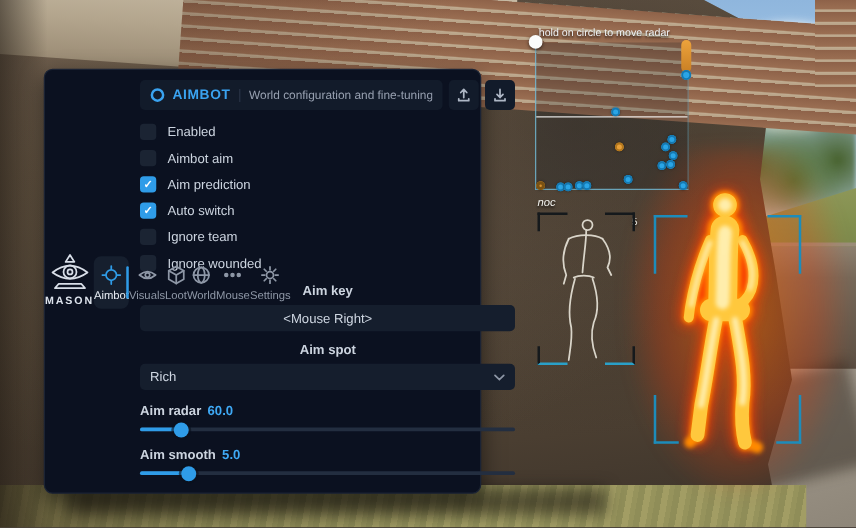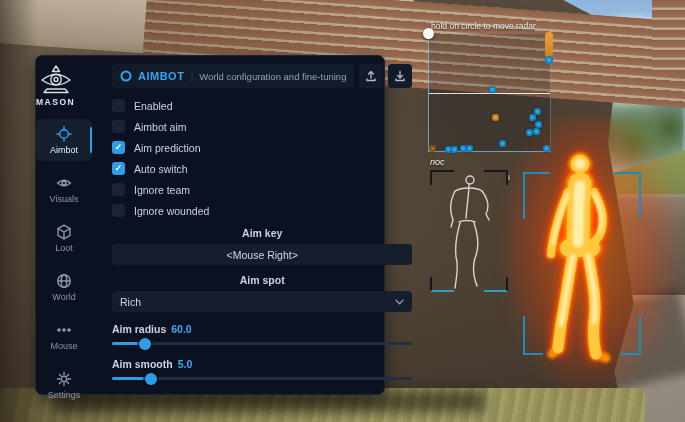--- a/index.html
+++ b/index.html
@@ -98,21 +98,21 @@
   .pl-corner { position:absolute; }
   .pl-corner.tl { left:0; top:0; width:27px; height:47px; border-top:2px solid #1d8cba; border-left:2px solid #1d8cba; }
   .pl-corner.tr { right:0; top:0; width:27px; height:47px; border-top:2px solid #1d8cba; border-right:2px solid #1d8cba; }
   .pl-corner.bl { left:0; bottom:0; width:20px; height:39px; border-bottom:2px solid #1d8cba; border-left:2px solid #1d8cba; }
   .pl-corner.br { right:0; bottom:0; width:20px; height:39px; border-bottom:2px solid #1d8cba; border-right:2px solid #1d8cba; }
 
   
   #panel { position:absolute; left:35px; top:55px; width:350px; height:340px;
     background:#0b1120; border:1px solid #1b2334; border-radius:7px;
     display:flex; box-shadow:0 6px 18px rgba(0,0,0,.5); }
-  #sidebar { width:66px; flex:none; display:flex; flex-direction:column; align-items:flex-start;
+  #sidebar { width:66px; flex:none; display:flex; flex-direction:row; align-items:center;
     padding-top:8px; }
   #brand { display:flex; flex-direction:column; align-items:center; margin-bottom:12px; }
   #brand-name { font-size:8.5px; font-weight:bold; letter-spacing:1.5px; color:#dde3ec; margin-top:3px; }
   .nav-item { width:56px; display:flex; flex-direction:column; align-items:center;
     padding:7px 0 6px; margin-bottom:7px; border-radius:6px; position:relative; cursor:pointer; }
   .nav-item .nav-label { font-size:9px; color:#8e97a6; margin-top:3px; }
   .nav-item svg { stroke:#8e97a6; }
   .nav-item.active { background:#161f2e; }
   .nav-item.active .nav-label { color:#e8edf4; }
   .nav-item.active svg { stroke:#2f9ce8; }
@@ -392,21 +392,21 @@
 
       <div class="field-label">Aim spot</div>
       <div class="select">
         <span>Rich</span>
         <svg width="9" height="6" viewBox="0 0 9 6" fill="none" stroke="#8e97a6" stroke-width="1.4" stroke-linecap="round">
           <path d="M1,1.3 L4.5,4.7 L8,1.3"></path>
         </svg>
       </div>
 
       <div class="slider-head">
-        <span class="slider-name">Aim radius</span>
+        <span class="slider-name">Aim radar</span>
         <span class="slider-value">60.0</span>
       </div>
       <div class="slider-track">
         <div class="slider-fill" style="width: 11%;"></div>
         <div class="slider-thumb" style="left: 11%;"></div>
       </div>
 
       <div class="slider-head">
         <span class="slider-name">Aim smooth</span>
         <span class="slider-value">5.0</span>

